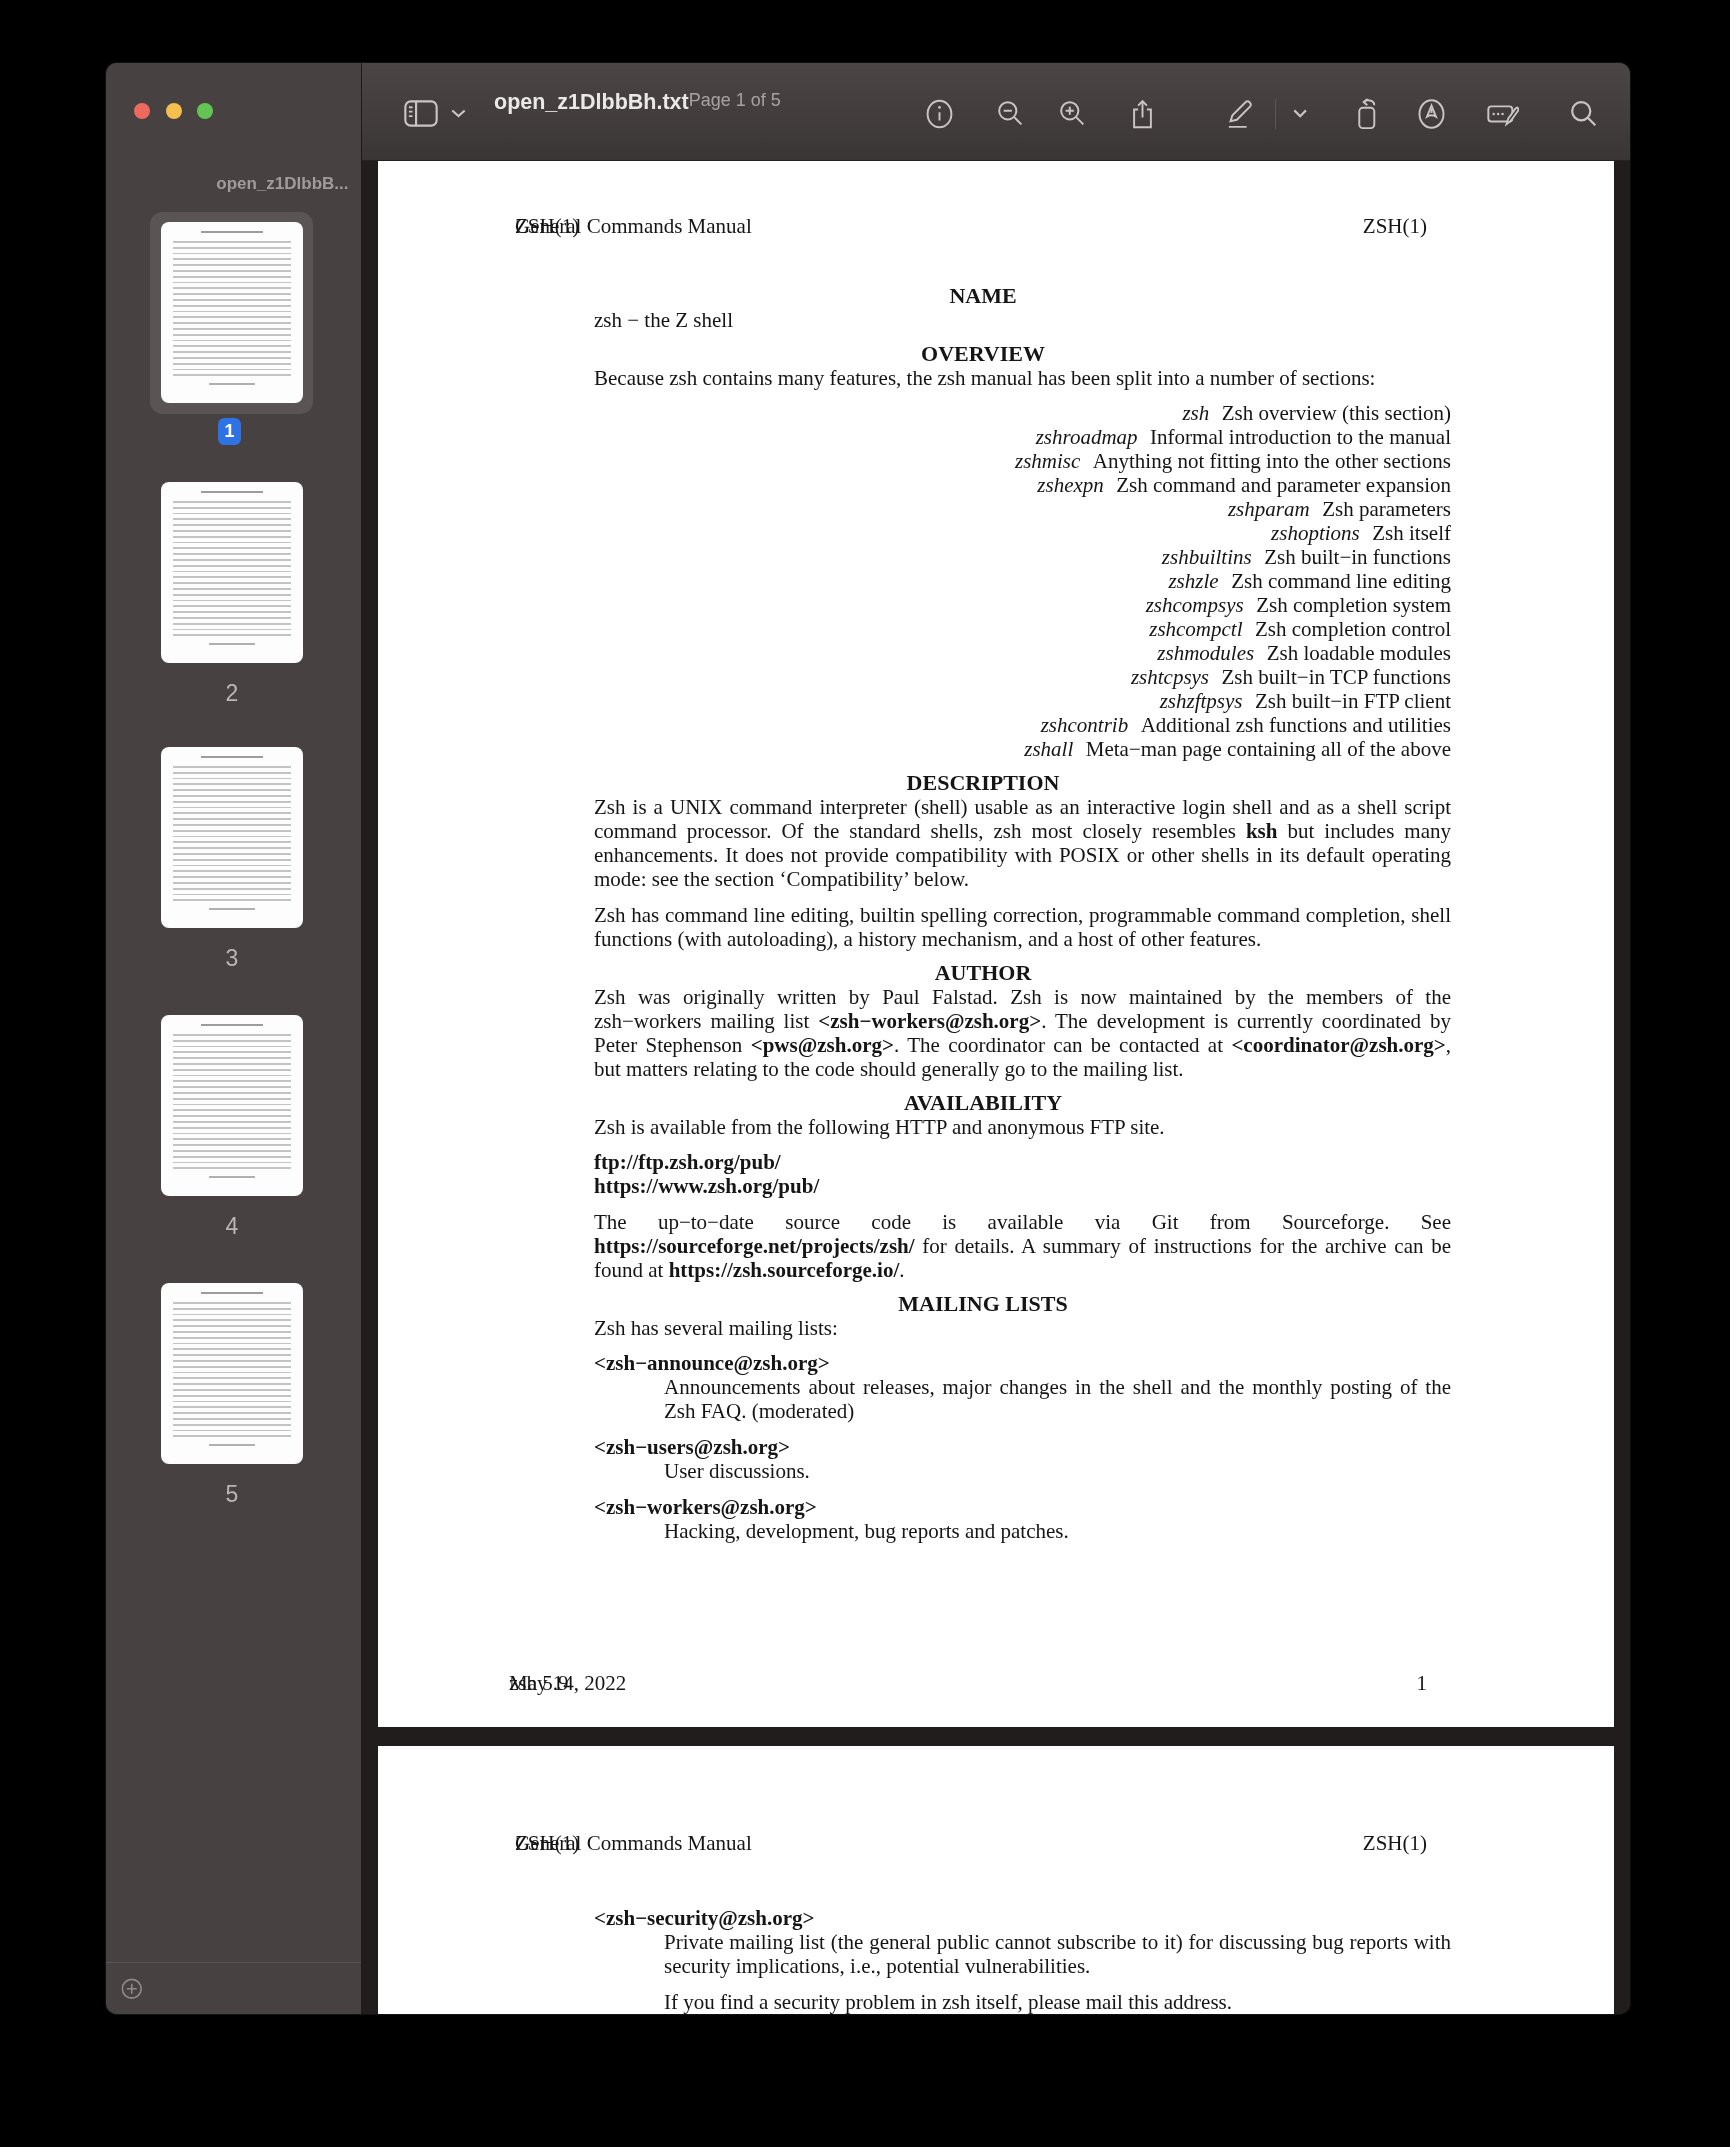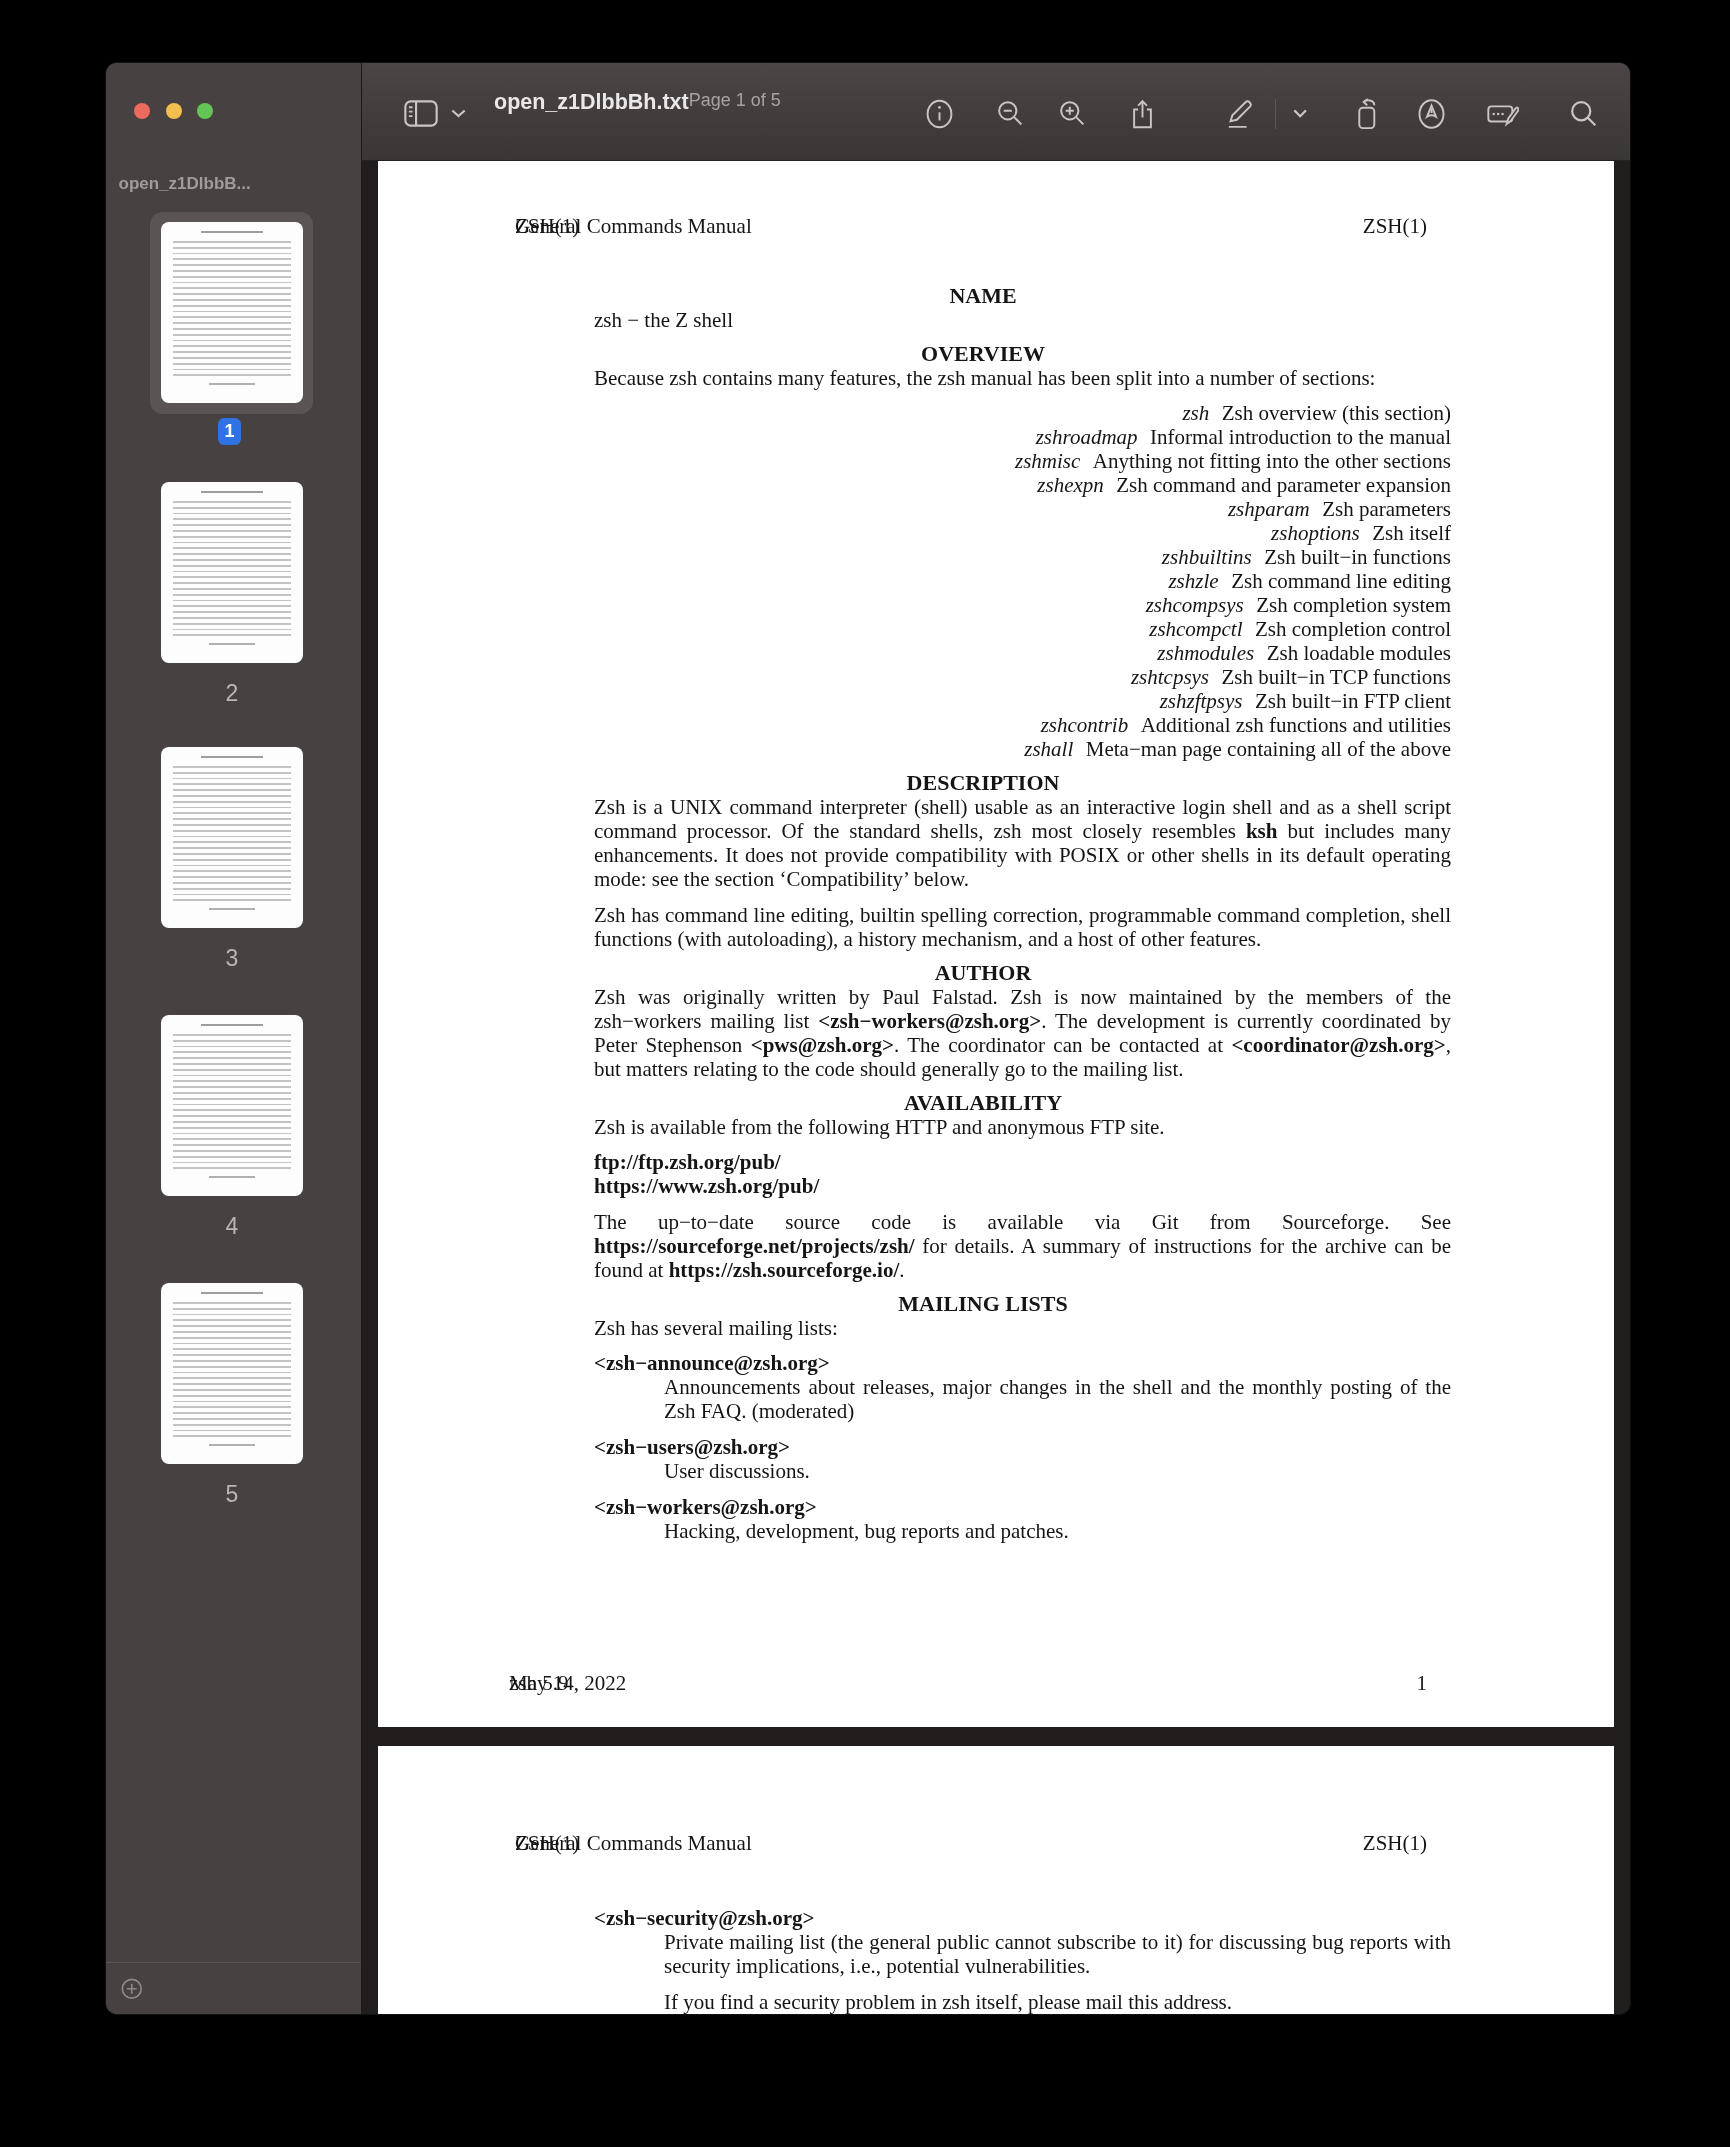--- a/index.html
+++ b/index.html
@@ -5,21 +5,21 @@
   html,body{margin:0;padding:0;background:#000;width:1730px;height:2148px;overflow:hidden;
     font-family:"Liberation Sans",sans-serif;-webkit-font-smoothing:antialiased;}
   .window{position:absolute;left:106px;top:63px;width:1524px;height:1951px;border-radius:10.7px;
     overflow:hidden;display:flex;background:#211d1d;box-shadow:0 0 0 0.9px rgba(255,255,255,0.07);}
   
   .sidebar{position:relative;width:255px;flex:0 0 255px;background:#474141;border-right:0.9px solid #1e1a1a;}
   .tl{position:absolute;width:16px;height:16px;border-radius:50%;top:40px;}
   .tl.r{left:28px;background:#ed6a5e;}
   .tl.y{left:60px;background:#f5bf4f;}
   .tl.g{left:91px;background:#62c554;}
-  .side-title{position:absolute;top:111px;left:12.5px;right:12.5px;text-align:left;
+  .side-title{position:absolute;top:111px;left:12.5px;right:12.5px;text-align:right;
     font-size:17px;font-weight:600;color:#a19c9c;white-space:nowrap;overflow:hidden;}
   .sel-ring{position:absolute;left:44px;top:149px;width:163px;height:202px;background:#5b5454;border-radius:12.5px;}
   .thumb{position:absolute;left:55px;width:142px;height:181px;background:#fdfdfd;border-radius:8px;overflow:hidden;}
   .t1{top:159px;} .t2{top:419px;} .t3{top:684px;} .t4{top:952px;} .t5{top:1220px;}
   .mini{position:absolute;left:11.6px;right:11.6px;top:9px;bottom:9px;}
   .mini .mh{height:1.8px;width:52%;margin:0 auto 8px;background:#9d9d9d;}
   .mini .mb{height:calc(100% - 27px);background:repeating-linear-gradient(to bottom,#c3c3c3 0 1.8px,transparent 1.8px 5.8px);}
   .mini .mf{height:1.8px;width:38%;margin:6.3px auto 0;background:#b0b0b0;}
   .badge{position:absolute;left:112px;top:355px;width:23px;height:27px;border-radius:6.3px;background:#2f72e4;
     color:#fff;font-size:18px;font-weight:700;display:flex;align-items:center;justify-content:center;}

